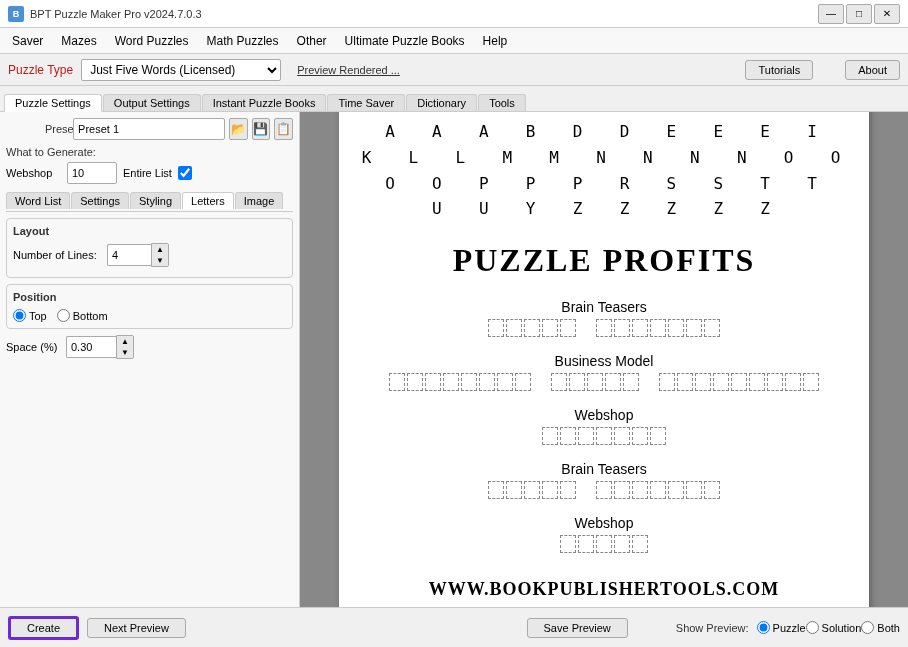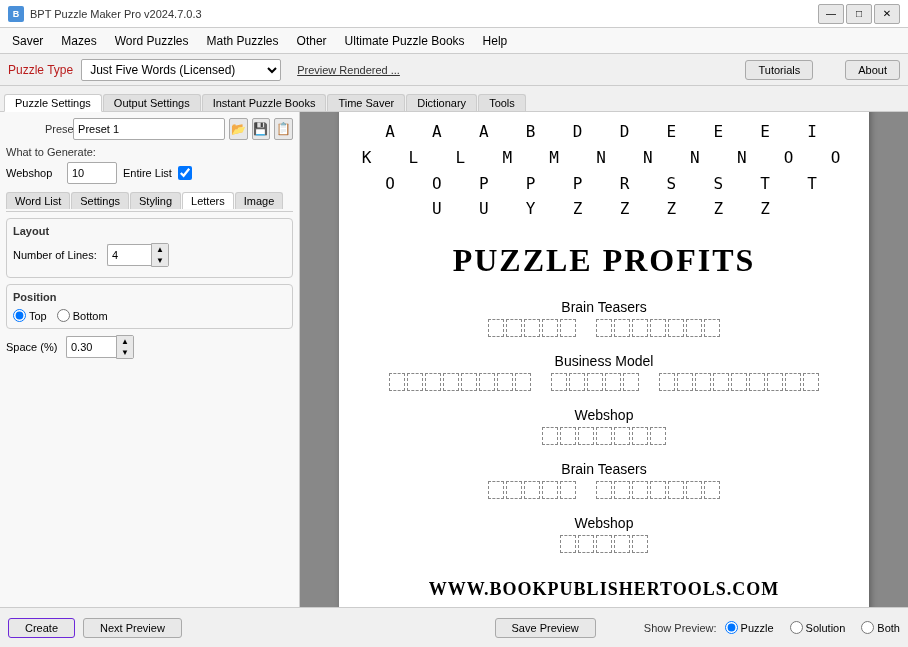--- a/index.html
+++ b/index.html
@@ -87,26 +87,26 @@
     .word-title { font-size: 14px; margin-bottom: 4px; }
     #puzzle-url { font-size: 18px; font-weight: bold; font-family: serif; margin-top: 10px; letter-spacing: 1px; }
 
     
     .boxes-row { display: flex; gap: 2px; align-items: center; }
     .b { width: 16px; height: 18px; border: 1px dashed #888; }
     .sep { width: 4px; }
 
     
     #bottombar { background: #f0f0f0; border-top: 1px solid #ccc; padding: 6px 8px; display: flex; align-items: center; gap: 8px; height: 40px; }
-    #create-btn { padding: 3px 16px; border: 1px solid #6d28d9; background: #e8e8e8; border-radius: 3px; cursor: pointer; font-size: 11px; }
+    #create-btn { padding: 3px 16px; border: 3px solid #6d28d9; background: #e8e8e8; border-radius: 3px; cursor: pointer; font-size: 11px; }
     #next-preview-btn { padding: 3px 16px; border: 1px solid #aaa; background: #e8e8e8; border-radius: 3px; cursor: pointer; font-size: 11px; }
     #spacer { flex: 1; }
     #save-preview-btn { padding: 3px 16px; border: 1px solid #aaa; background: #e8e8e8; border-radius: 3px; cursor: pointer; font-size: 11px; }
     #show-preview-label { font-size: 11px; color: #333; margin-left: 40px; }
-    .show-radio-group { display: flex; align-items: flex-end; gap: 16px; }
+    .show-radio-group { display: flex; align-items: flex-end; gap: 0; }
     .show-radio-item { display: flex; align-items: center; gap: 3px; font-size: 11px; cursor: pointer; }
   </style>
 </head>
 <body>
 
 <div id="titlebar">
   <div id="titlebar-left">
     <div id="titlebar-icon">B</div>
     <span id="titlebar-title">BPT Puzzle Maker Pro v2024.7.0.3</span>
   </div>

